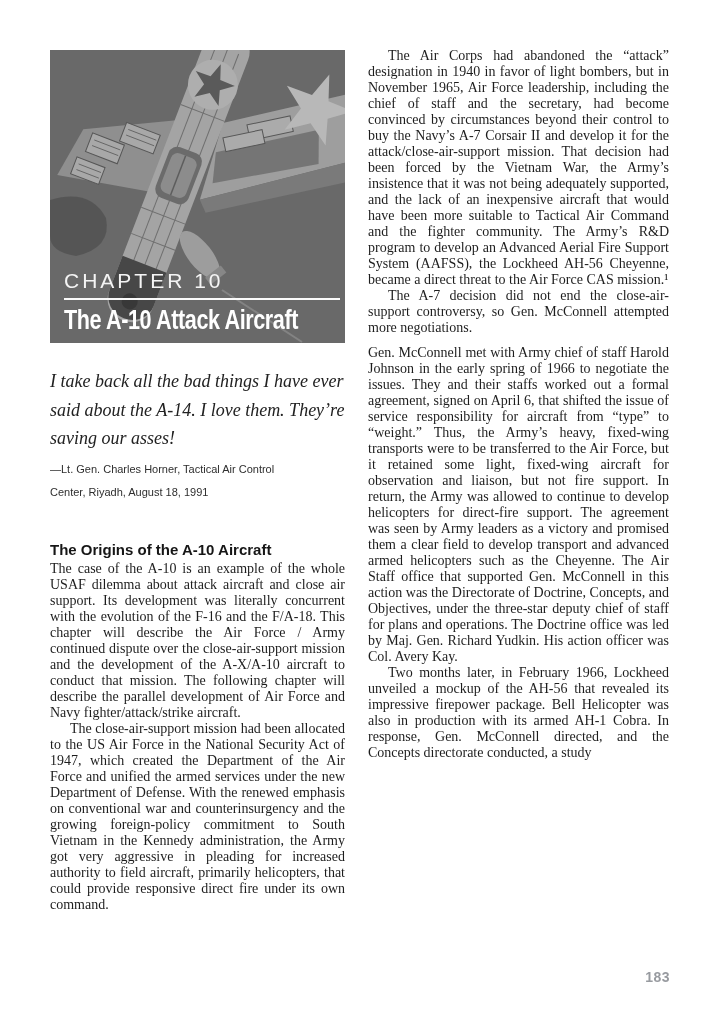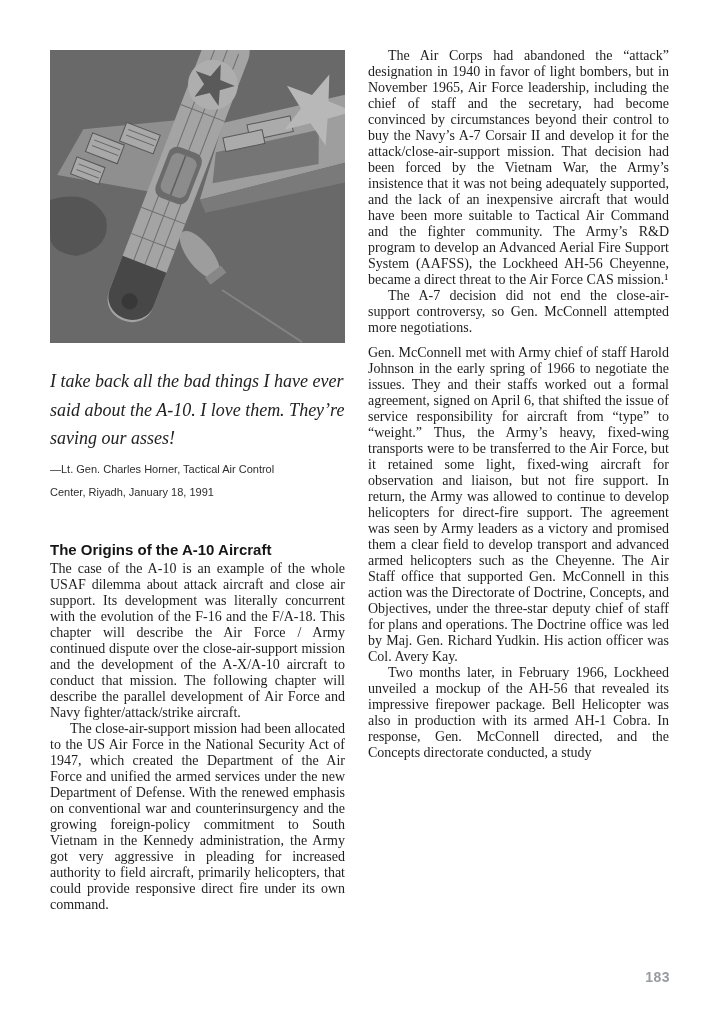--- a/index.html
+++ b/index.html
@@ -153,27 +153,32 @@
           </g>
         </g>
 
         <g transform="rotate(-38 150 205)">
           <ellipse cx="150" cy="205" rx="12" ry="29" fill="#9d9d9d"></ellipse>
           <rect x="140" y="226" width="20" height="9" fill="#878787"></rect>
         </g>
 
         <line x1="172" y1="240" x2="252" y2="292" stroke="#8a8a8a" stroke-width="2" opacity="0.8"></line>
       </svg>
+      <div class="chapter-text">
+        <div class="kicker">CHAPTER 10</div>
+        <div class="chapter-rule"></div>
+        <h1 class="chapter-title">The A-10 Attack Aircraft</h1>
+      </div>
     </section>
 
-    <blockquote class="quote">I take back all the bad things I have ever said about the A-10. I love them. They’re saving our asses!</blockquote>
+    <blockquote class="quote">I take back all the bad things I have ever said about the A-14. I love them. They’re saving our asses!</blockquote>
 
     <div class="attribution">
       <span>—Lt. Gen. Charles Horner, Tactical Air Control</span>
-      <span>Center, Riyadh, January 18, 1991</span>
+      <span>Center, Riyadh, August 18, 1991</span>
     </div>
 
     <h2 class="subhead">The Origins of the A-10 Aircraft</h2>
     <p class="body">The case of the A-10 is an example of the whole USAF dilemma about attack aircraft and close air support. Its development was literally concurrent with the evolution of the F-16 and the F/A-18. This chapter will describe the Air Force / Army continued dispute over the close-air-support mission and the development of the A-X/A-10 aircraft to conduct that mission. The following chapter will describe the parallel development of Air Force and Navy fighter/attack/strike aircraft.</p>
     <p class="body indent">The close-air-support mission had been allocated to the US Air Force in the National Security Act of 1947, which created the Department of the Air Force and unified the armed services under the new Department of Defense. With the renewed emphasis on conventional war and counterinsurgency and the growing foreign-policy commitment to South Vietnam in the Kennedy administration, the Army got very aggressive in pleading for increased authority to field aircraft, primarily helicopters, that could provide responsive direct fire under its own command.</p>
   </div>
 
   <div class="col-right">
     <p class="body indent">The Air Corps had abandoned the “attack” designation in 1940 in favor of light bombers, but in November 1965, Air Force leadership, including the chief of staff and the secretary, had become convinced by circumstances beyond their control to buy the Navy’s A-7 Corsair II and develop it for the attack/close-air-support mission. That decision had been forced by the Vietnam War, the Army’s insistence that it was not being adequately supported, and the lack of an inexpensive aircraft that would have been more suitable to Tactical Air Command and the fighter community. The Army’s R&amp;D program to develop an Advanced Aerial Fire Support System (AAFSS), the Lockheed AH-56 Cheyenne, became a direct threat to the Air Force CAS mission.¹</p>
     <p class="body indent">The A-7 decision did not end the close-air-support controversy, so Gen. McConnell attempted more negotiations.</p>

